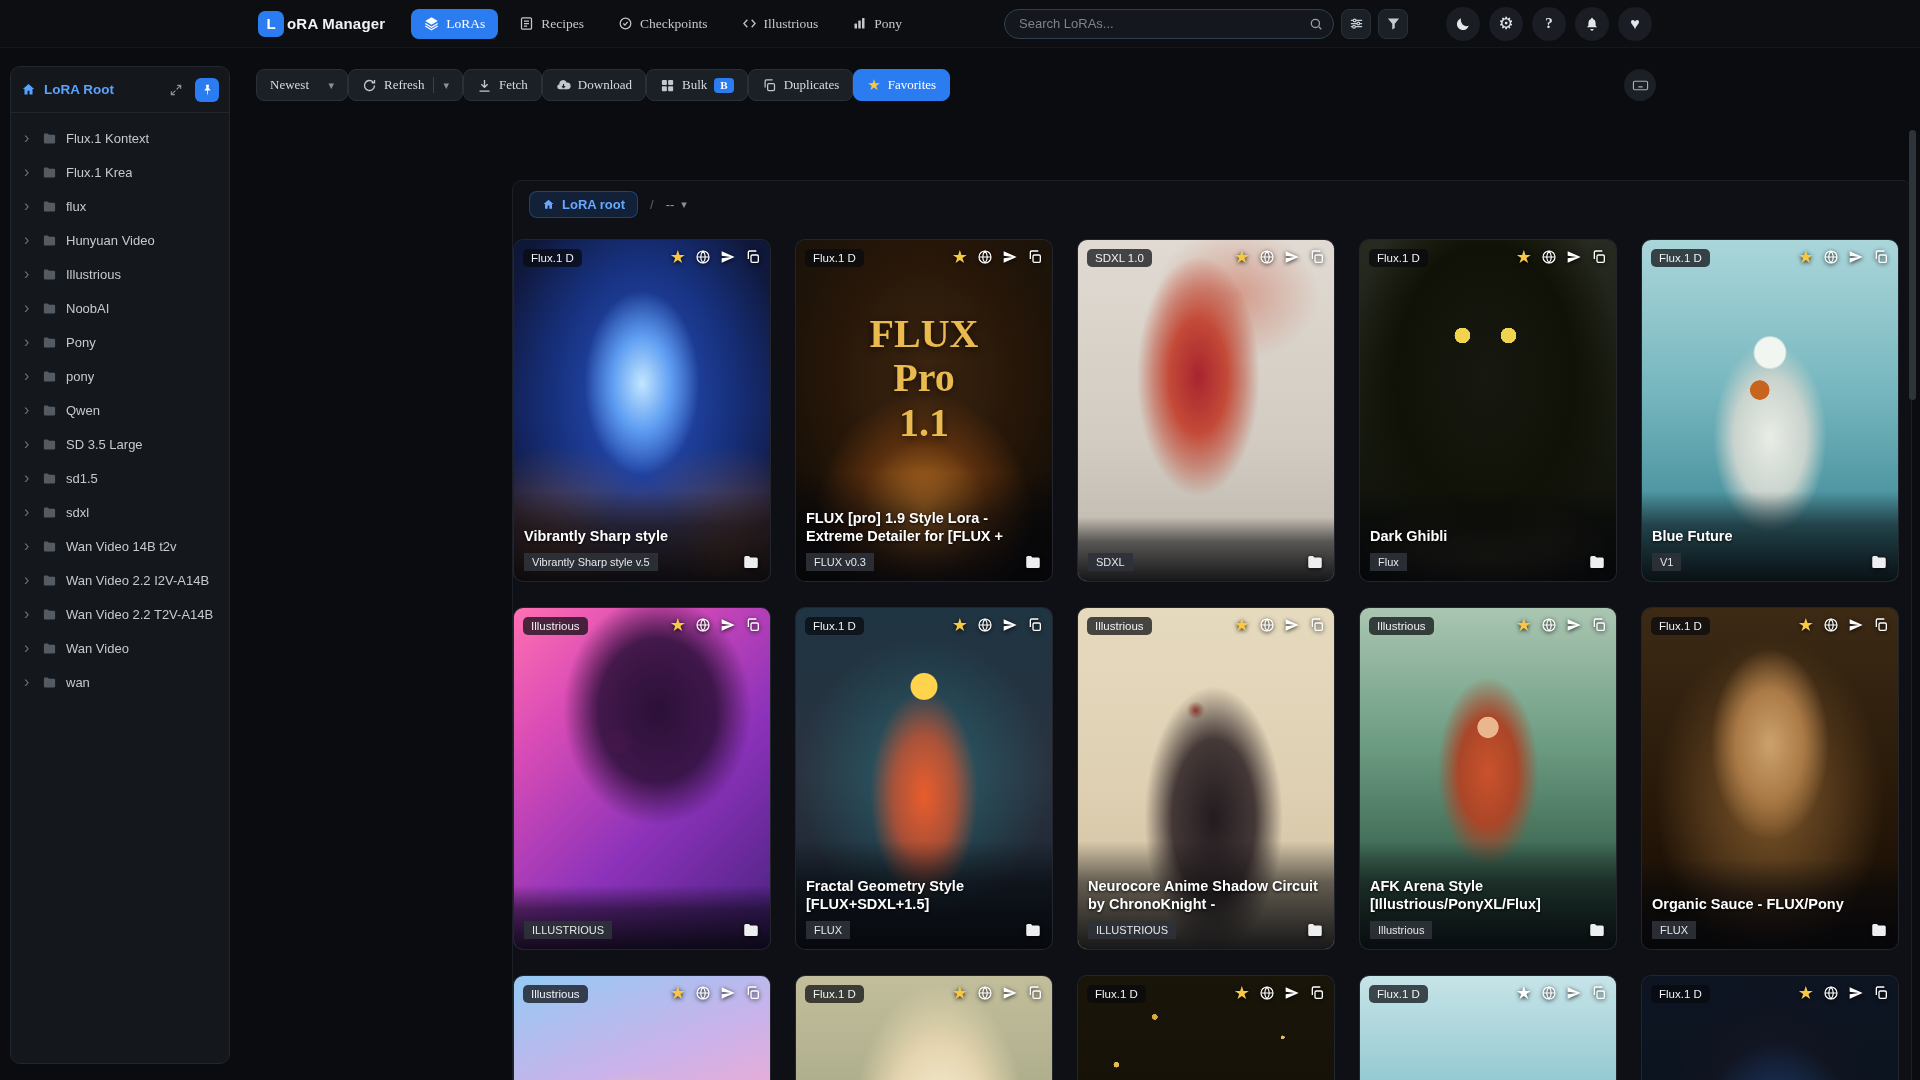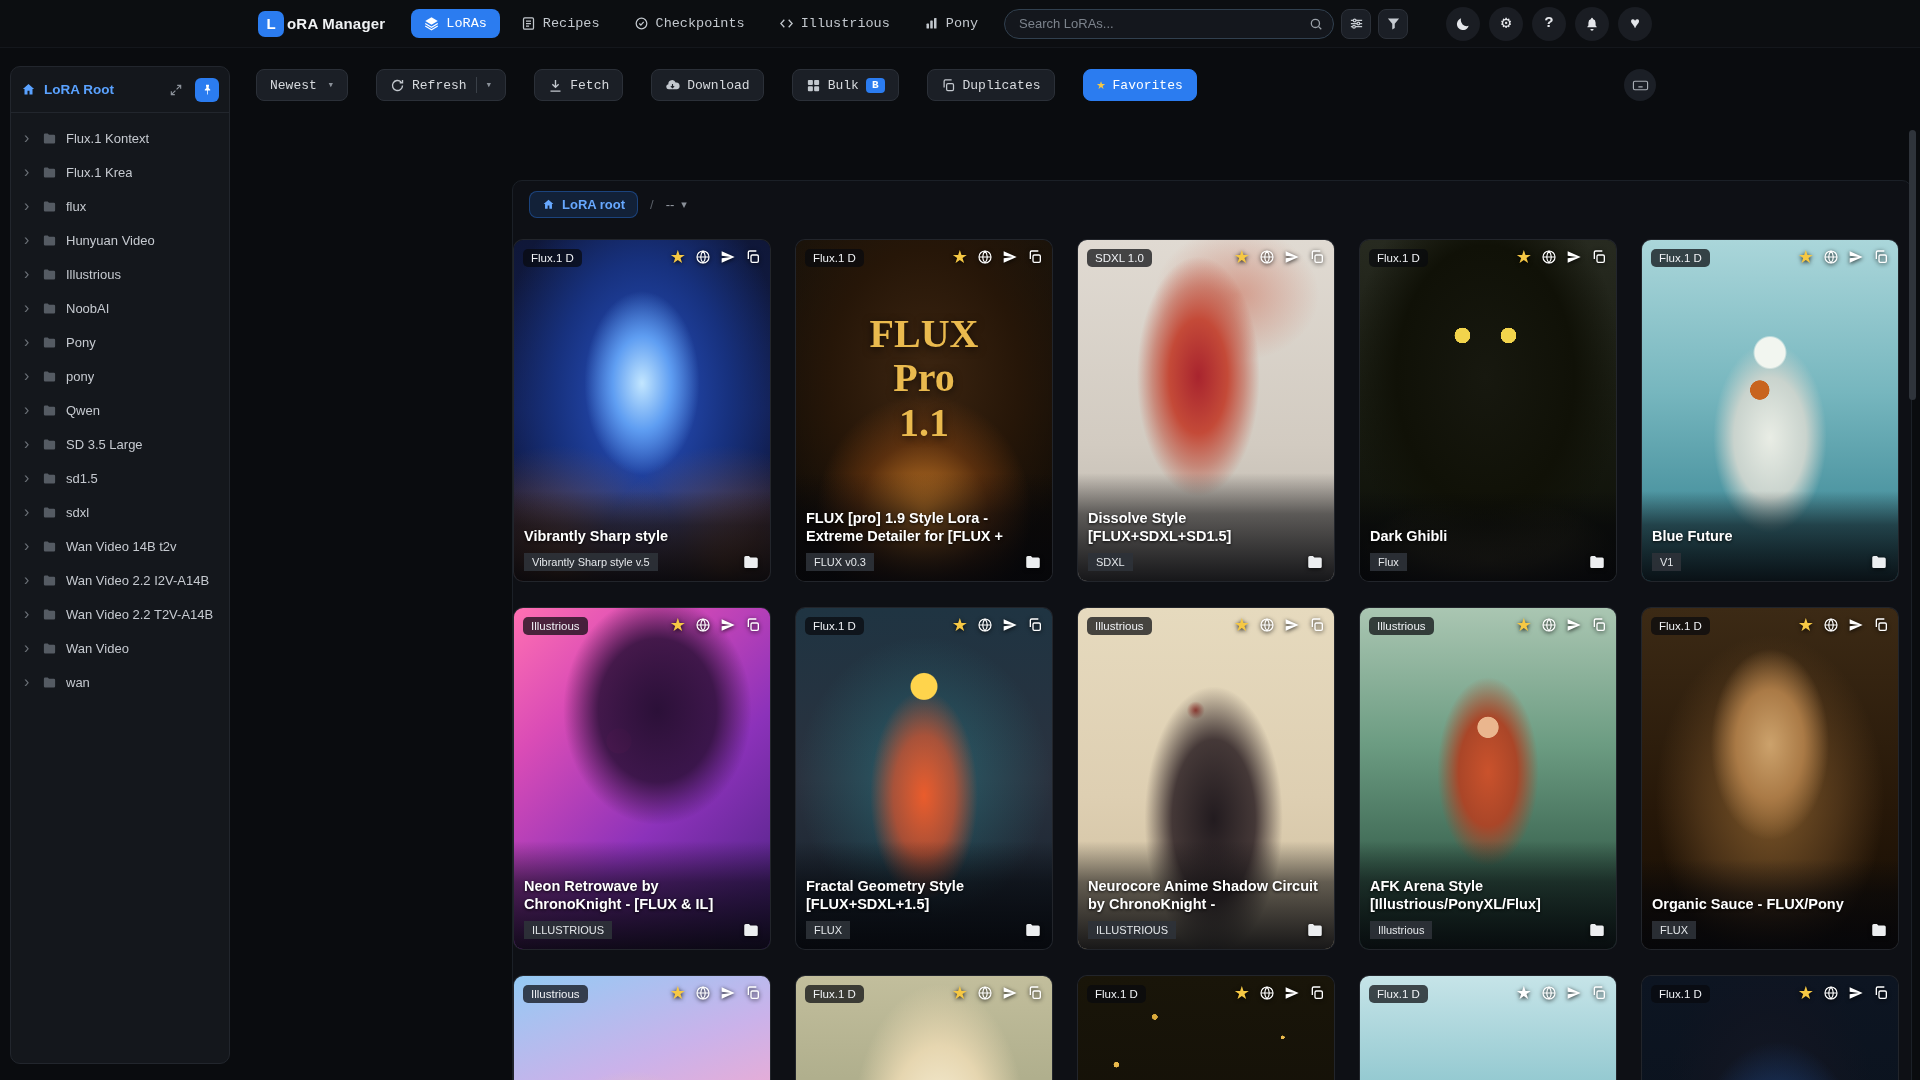--- a/index.html
+++ b/index.html
@@ -1,18 +1,18 @@
 <!DOCTYPE html>
 <html><head>
 <meta charset="utf-8">
 <style>
   *{margin:0;padding:0;box-sizing:border-box}
   html,body{width:1920px;height:1080px;overflow:hidden;background:#0a0c0f;
     font-family:"Liberation Sans","DejaVu Sans",sans-serif;color:#e6e8eb}
-  button{font-family:Liberation Mono, monospace;background:none;border:none;color:inherit;cursor:pointer}
+  button{font-family:Liberation Serif, serif;background:none;border:none;color:inherit;cursor:pointer}
   svg{display:block}
 
   
   .topbar{position:absolute;top:0;left:0;right:0;height:48px;background:#0c0e11;border-bottom:1px solid #14171c;z-index:5}
   .topbar-inner{display:flex;align-items:center;justify-content:space-between;height:100%;padding:0 268px 0 258px}
   .topbar-left{display:flex;align-items:center;gap:26px}
   .brand{display:flex;align-items:center;gap:3px;cursor:pointer}
   .logo-sq{width:26px;height:26px;border-radius:7px;background:#2b7cf0;color:#fff;font-weight:700;font-size:15px;display:flex;align-items:center;justify-content:center}
   .brand-title{font-weight:700;font-size:15px;color:#f0f2f4;letter-spacing:.2px}
   .main-nav{display:flex;align-items:center;gap:8px}
@@ -47,21 +47,21 @@
   .pin-btn svg{width:13px;height:13px}
   .tree{padding:8px 0}
   .tree-item{display:flex;align-items:center;gap:9px;height:34px;padding:0 13px;font-size:13px;color:#c6cad0;cursor:pointer}
   .tree-chevron{color:#6b7077;font-size:16px;line-height:1;width:9px}
   .tree-folder-icon{color:#555b63;width:15px;height:15px}
   .tree-folder-icon svg{width:15px;height:15px}
   .tree-label{white-space:nowrap;overflow:hidden;text-overflow:ellipsis}
 
   
   .main{position:absolute;left:256px;top:68px;width:1400px}
-  .toolbar{display:flex;align-items:center;gap:28px;height:34px}
+  .toolbar{display:flex;align-items:center;gap:0;height:34px}
   .btn{display:inline-flex;align-items:center;gap:7px;height:32px;padding:0 13px;background:#1b1f26;border:1px solid #2b3038;border-radius:8px;color:#d7dade;font-size:13px}
   .bic{width:15px;height:15px;color:#c3c8ce}
   .bic svg{width:15px;height:15px}
   .caret{color:#8a9098;font-size:11px;line-height:1}
   .select-btn{min-width:92px;justify-content:space-between}
   .divider{width:1px;height:16px;background:#3a4048;margin:0 2px}
   .badge-b{background:#2b7cf0;color:#fff;font-size:11px;font-weight:700;padding:2px 6px;border-radius:4px;line-height:1}
   .btn-primary{background:#2b7cf0;border-color:#2b7cf0;color:#fff}
   .btn-primary .star-glyph{color:#f6c844;font-size:15px;line-height:1}
   .kb-btn{margin-left:auto;width:32px;height:32px;border-radius:50%;background:#1b1f26;color:#aab0b7;display:flex;align-items:center;justify-content:center}
@@ -563,21 +563,20 @@
               </svg>
       </span>
       <span class="cicon">
         <svg viewBox="0 0 24 24" fill="none" stroke="currentColor" stroke-width="2">
                 <rect x="9" y="9" width="11" height="11" rx="2"></rect>
                 <path d="M5 15V5a2 2 0 0 1 2-2h10"></path>
               </svg>
       </span>
     </div>
     <div class="card-footer">
-      <div class="card-title">Dissolve Style [FLUX+SDXL+SD1.5]</div>
       <div class="card-meta">
         <span class="card-tag">SDXL</span>
         <span class="folder-btn">
           <svg viewBox="0 0 24 24" fill="currentColor">
                   <path d="M3 6a2 2 0 0 1 2-2h4.2l2 2H19a2 2 0 0 1 2 2v10a2 2 0 0 1-2 2H5a2 2 0 0 1-2-2z"></path>
                 </svg>
         </span>
       </div>
     </div>
   </article>
@@ -671,21 +670,20 @@
               </svg>
       </span>
       <span class="cicon">
         <svg viewBox="0 0 24 24" fill="none" stroke="currentColor" stroke-width="2">
                 <rect x="9" y="9" width="11" height="11" rx="2"></rect>
                 <path d="M5 15V5a2 2 0 0 1 2-2h10"></path>
               </svg>
       </span>
     </div>
     <div class="card-footer">
-      <div class="card-title">Neon Retrowave by ChronoKnight - [FLUX &amp; IL]</div>
       <div class="card-meta">
         <span class="card-tag">ILLUSTRIOUS</span>
         <span class="folder-btn">
           <svg viewBox="0 0 24 24" fill="currentColor">
                   <path d="M3 6a2 2 0 0 1 2-2h4.2l2 2H19a2 2 0 0 1 2 2v10a2 2 0 0 1-2 2H5a2 2 0 0 1-2-2z"></path>
                 </svg>
         </span>
       </div>
     </div>
   </article>

